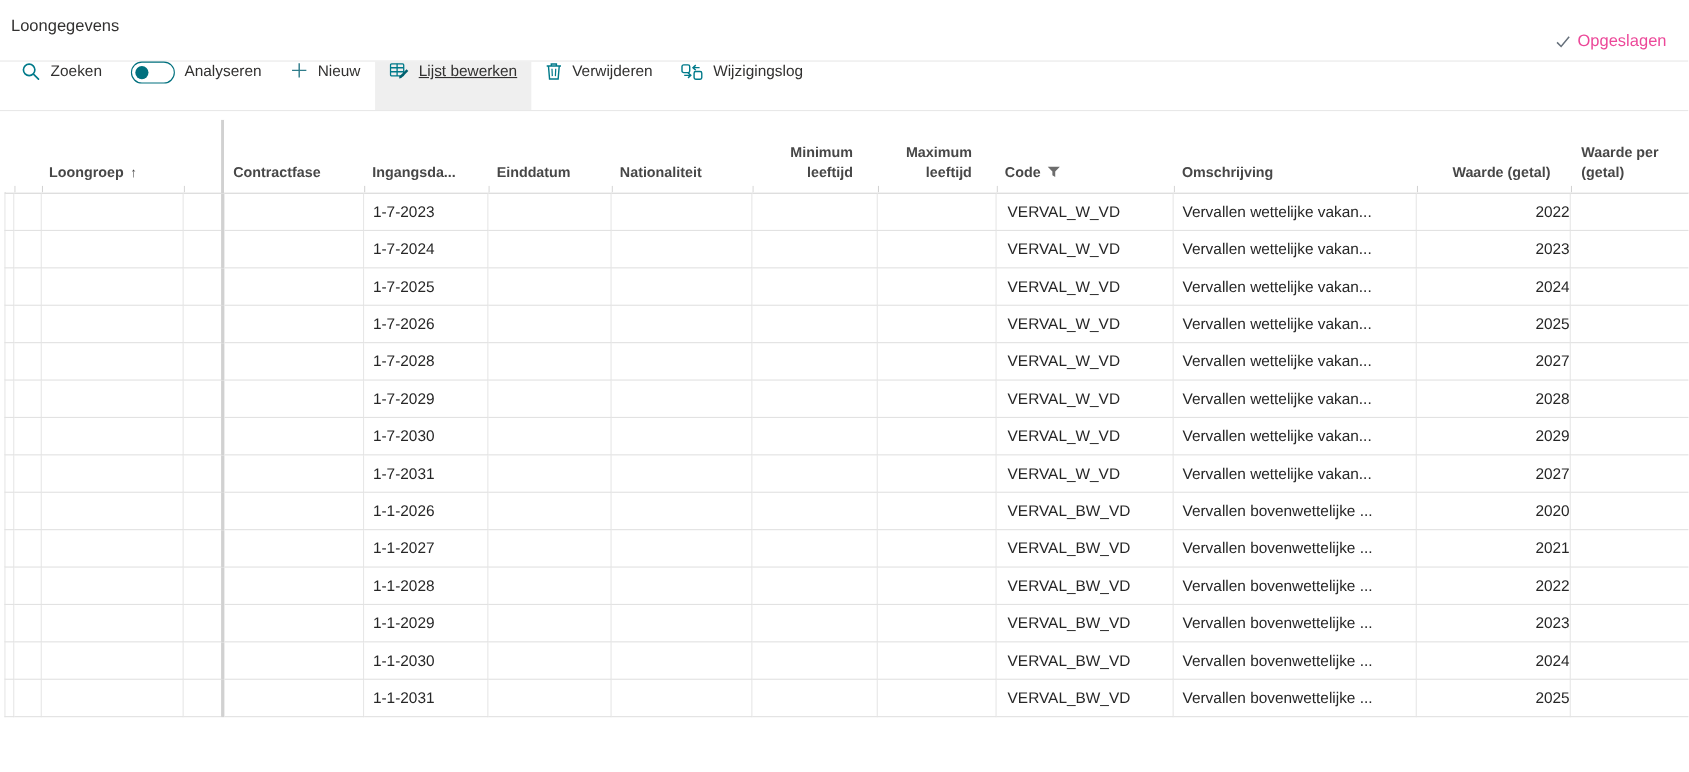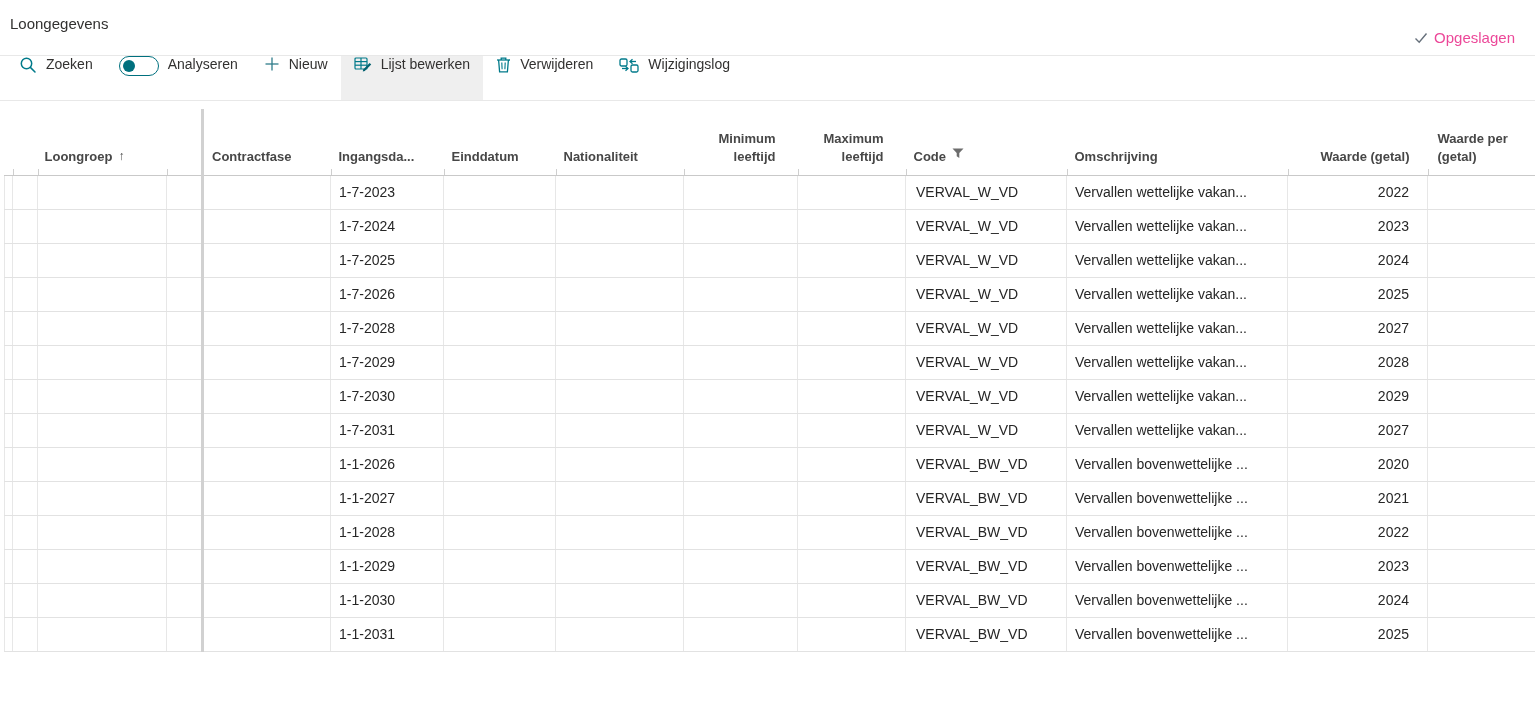--- a/index.html
+++ b/index.html
@@ -37,21 +37,21 @@
     padding-left: 6px;
     background: #fff;
     font-size: 14px; color: #323130;
   }
   .tb-item {
     display: flex; align-items: flex-start; gap: 9px;
     padding: 0 13px;
     cursor: pointer;
     white-space: nowrap;
   }
-  .tb-item.active { background: #efefef; }
+  .tb-item.active { background: #efefef; text-decoration: underline; }
   .tb-item svg { display: block; }
   .toggle {
     display: inline-block; position: relative;
     width: 38px; height: 18px;
     border: 1.5px solid #00707e; border-radius: 11px;
     box-sizing: content-box;
     background: #fff;
   }
   .toggle .knob {
     position: absolute; left: 3px; top: 3px;
@@ -86,41 +86,41 @@
   table.grid thead th.tick::before {
     content: "";
     position: absolute; left: 0; bottom: 0;
     width: 1px; height: 6px;
     background: #cfcfcf;
   }
   table.grid thead th.h-right { text-align: right; padding-right: 22px; padding-left: 0; }
   table.grid thead th.h-waarde { text-align: right; padding-right: 18px; padding-left: 0; }
   table.grid thead th.h-loongroep { padding-left: 7px; }
   table.grid thead th.h-waarde-per { padding-left: 10px; }
-  .hdr-inline { display: inline-flex; align-items: flex-start; gap: 6px; }
+  .hdr-inline { display: inline-flex; align-items: center; gap: 6px; }
   .sort-arrow { font-size: 12px; color: #474747; }
   
   table.grid tbody td {
     height: 34px;
     border-bottom: 1px solid #e2e2e2;
     border-right: 1px solid #e7e7e7;
     font-size: 14px; color: #262626;
     padding: 0 4px 0 8px;
     white-space: nowrap;
     vertical-align: middle;
     background: #fff;
   }
   table.grid tbody td:first-child { border-left: 1px solid #e7e7e7; }
   table.grid tbody td:last-child { border-right: none; }
   
   table.grid th.col-contractfase, table.grid td.col-contractfase {
     border-left: 3px solid #d1d1d1;
   }
   table.grid td.col-code { padding-left: 10px; }
-  table.grid td.col-waarde { text-align: right; padding-right: 18px; }
+  table.grid td.col-waarde { text-align: right; padding-right: 0; }
   table.grid td.col-min_leeftijd, table.grid td.col-max_leeftijd { text-align: right; padding-right: 22px; }
 </style>
 </head>
 <body>
 
 <div class="titlebar">
   <div class="page-title">Loongegevens</div>
   <div class="save-status">
     <svg width="16" height="16" viewBox="0 0 16 16">
       <path d="M2.5 8.5 L6.2 12.2 L13.5 3.5" fill="none" stroke="#66707b" stroke-width="1.4"></path>

